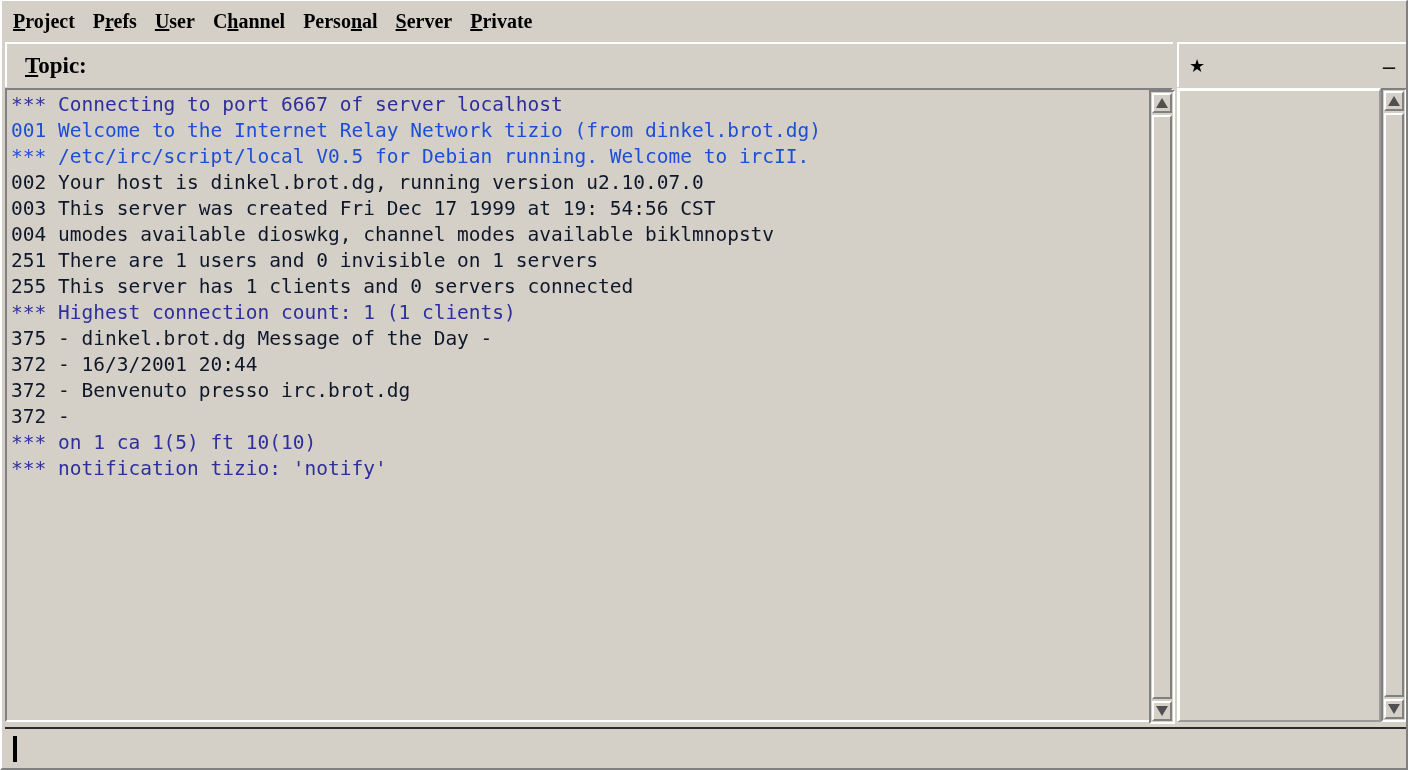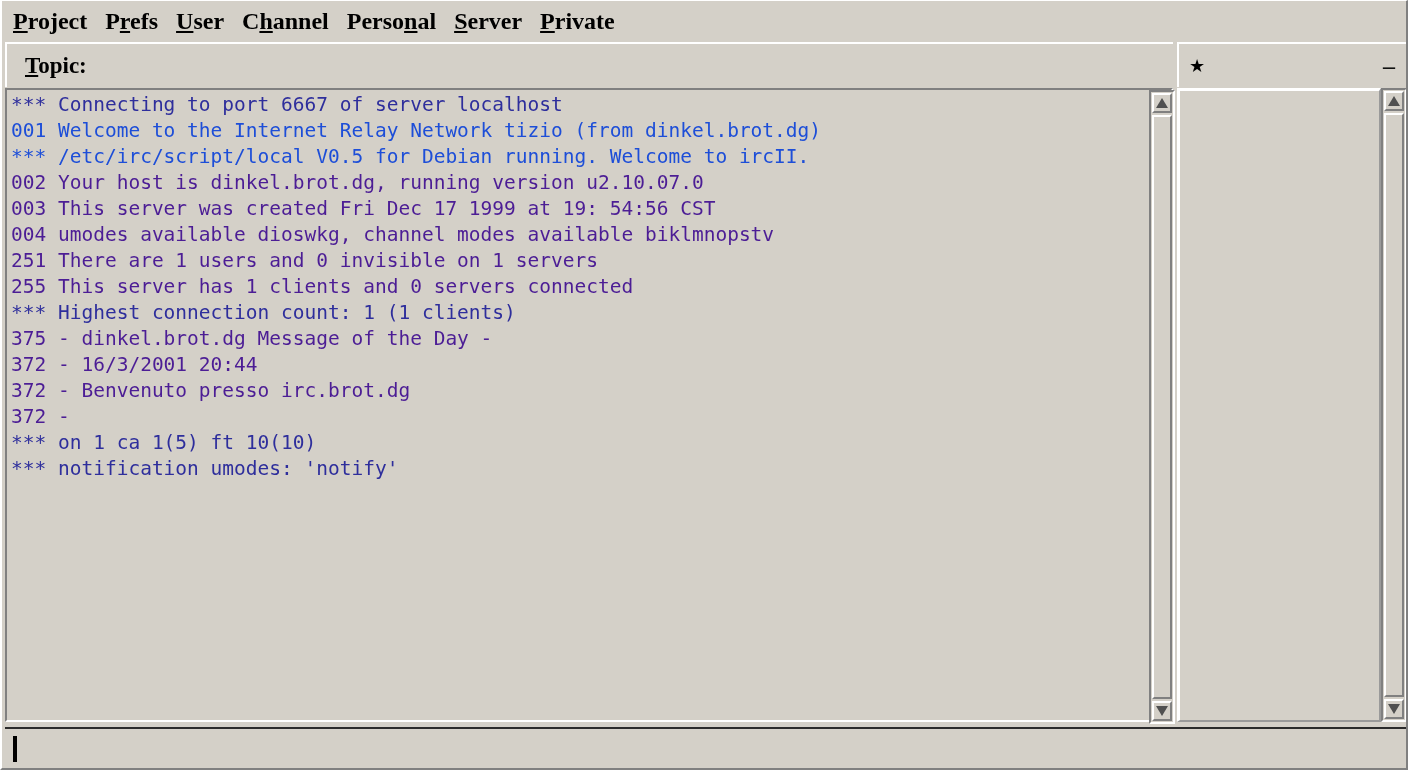--- a/index.html
+++ b/index.html
@@ -27,21 +27,21 @@
     left: 3px; top: 1px;
     width: 1401px; height: 38px;
     background: #d4d0c8;
     display: flex;
     align-items: center;
     box-sizing: border-box;
   }
   .menu-item {
     font-family: "Liberation Serif", serif;
     font-weight: bold;
-    font-size: 24px;
+    font-size: 20px;
     color: #000000;
     padding: 0 8px;
     margin-right: 2px;
     white-space: nowrap;
     cursor: default;
     line-height: 30px;
   }
   .menu-item u { text-decoration: underline; }
   #channel-status {
     margin-left: auto;
@@ -139,21 +139,21 @@
   }
   .msg-line {
     font-family: "DejaVu Sans Mono", monospace;
     font-size: 19.5px;
     line-height: 26px;
     white-space: pre;
     letter-spacing: 0px;
   }
   .c-blue   { color: #2e2e9c; }
   .c-red    { color: #1d4ed8; }
-  .c-purple { color: #4c1d95; }
+  .c-purple { color: #0f172a; }
 
   
   .vscroll {
     position: absolute;
     width: 26px;
     background: #d4d0c8;
     border-top: 2px solid #808080;
     border-left: 2px solid #808080;
     border-right: 2px solid #ffffff;
     border-bottom: 2px solid #ffffff;
@@ -283,21 +283,21 @@
           <div class="msg-line c-purple">003 This server was created Fri Dec 17 1999 at 19: 54:56 CST</div>
           <div class="msg-line c-purple">004 umodes available dioswkg, channel modes available biklmnopstv</div>
           <div class="msg-line c-purple">251 There are 1 users and 0 invisible on 1 servers</div>
           <div class="msg-line c-purple">255 This server has 1 clients and 0 servers connected</div>
           <div class="msg-line c-blue">*** Highest connection count: 1 (1 clients)</div>
           <div class="msg-line c-purple">375 - dinkel.brot.dg Message of the Day -</div>
           <div class="msg-line c-purple">372 - 16/3/2001 20:44</div>
           <div class="msg-line c-purple">372 - Benvenuto presso irc.brot.dg</div>
           <div class="msg-line c-purple">372 -</div>
           <div class="msg-line c-blue">*** on 1 ca 1(5) ft 10(10)</div>
-          <div class="msg-line c-blue">*** notification umodes: 'notify'</div>
+          <div class="msg-line c-blue">*** notification tizio: 'notify'</div>
         </div>
 
       <div class="vscroll" id="chat-scroll">
         <div class="sb-btn up">
           <span class="sb-arrow up"></span>
         </div>
         <div class="sb-thumb" id="chat-thumb"></div>
         <div class="sb-btn down">
           <span class="sb-arrow down"></span>
         </div>

